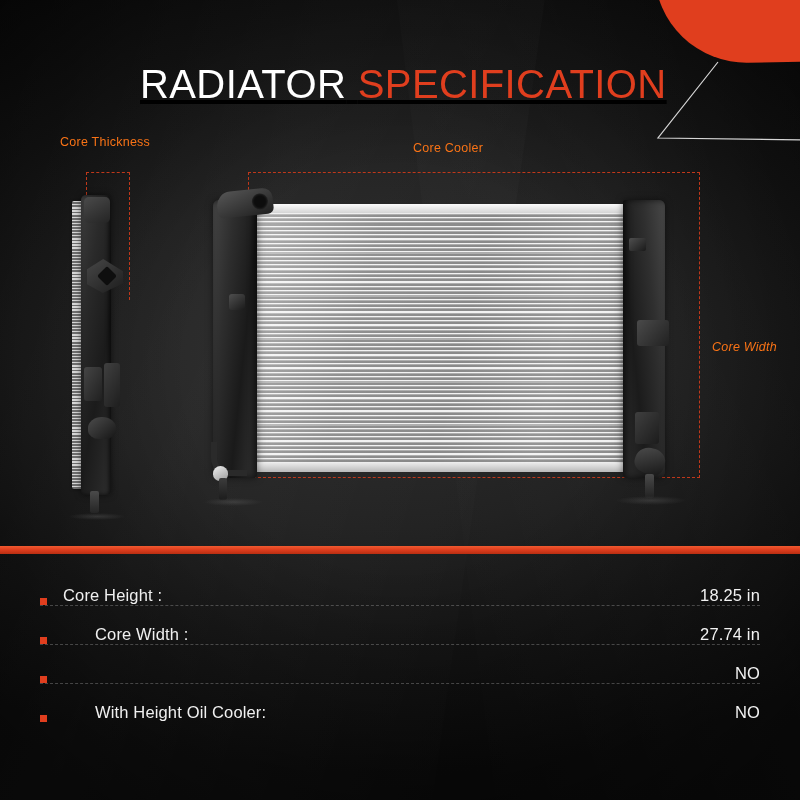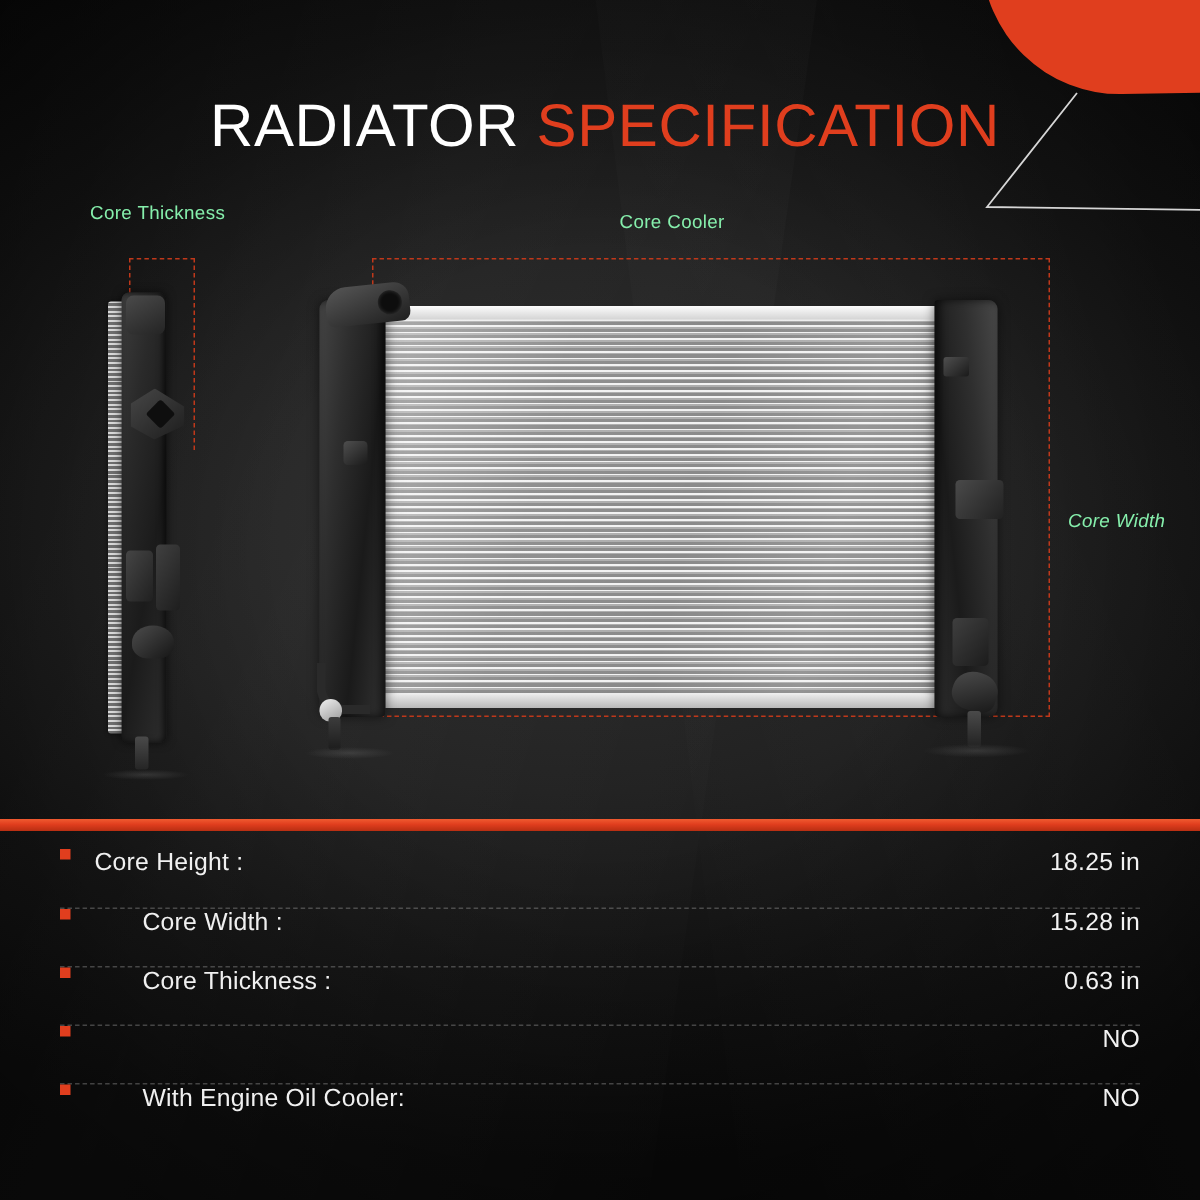--- a/index.html
+++ b/index.html
@@ -62,28 +62,29 @@
   }
 
   .title {
     position:absolute;
     left:140px; top:64px;
     font-size:40px;
     letter-spacing:0.4px;
     font-weight:400;
     white-space:nowrap;
     line-height:1;
+    text-decoration:underline;
   }
   .title .w { color:#FFFFFF; }
   .title .o { color:#E03E1E; }
 
   
   .dim-label {
     position:absolute;
-    color:#86efac;
+    color:#f97316;
     font-size:12.5px;
     letter-spacing:0.25px;
     white-space:nowrap;
   }
   #lbl-thickness { left:60px;  top:135px; }
   #lbl-height    { left:413px; top:141px; }
   #lbl-width     { left:712px; top:340px;font-style:italic; }
 
   
   .dash-box { position:absolute; pointer-events:none; }
@@ -259,21 +260,21 @@
   }
 
   
   .spec-table {
     position:absolute; left:0; top:566px; width:800px;
   }
   .spec-row {
     position:relative;
     height:39px;
     display:flex;
-    align-items:flex-start;
+    align-items:flex-end;
     padding:0 0 0 40px;
   }
   .spec-row + .spec-row { border-top:1px dashed rgba(200,200,200,0.30);gap:32px; }
   .spec-row { margin:0 40px; padding-left:0; }
 
   .bullet {
     width:7px; height:7px;
     background:#E03E1E;
     flex:0 0 auto;
     margin-right:16px;
@@ -368,35 +369,30 @@
 
     <div class="spec-row">
       <span class="bullet"></span>
       <span class="spec-label">Core Height :</span>
       <span class="spec-value">18.25 in</span>
     </div>
 
     <div class="spec-row">
       <span class="bullet"></span>
       <span class="spec-label">Core Width :</span>
-      <span class="spec-value">15.28 in</span>
-    </div>
-
-    <div class="spec-row">
-      <span class="bullet"></span>
-      <span class="spec-label">Core Thickness :</span>
-      <span class="spec-value">0.63 in</span>
-    </div>
+      <span class="spec-value">27.74 in</span>
+    </div>
+
 
     <div class="spec-row">
       <span class="bullet"></span>
       <span class="spec-value">NO</span>
     </div>
 
     <div class="spec-row">
       <span class="bullet"></span>
-      <span class="spec-label">With Engine Oil Cooler:</span>
+      <span class="spec-label">With Height Oil Cooler:</span>
       <span class="spec-value">NO</span>
     </div>
 
   </div>
 
 </div>
 
 </body></html>

